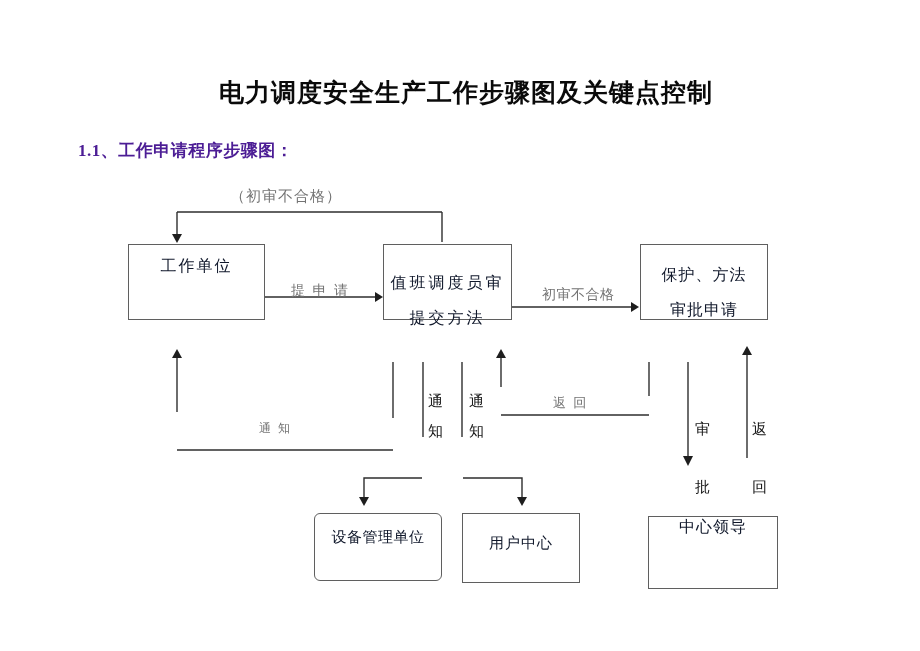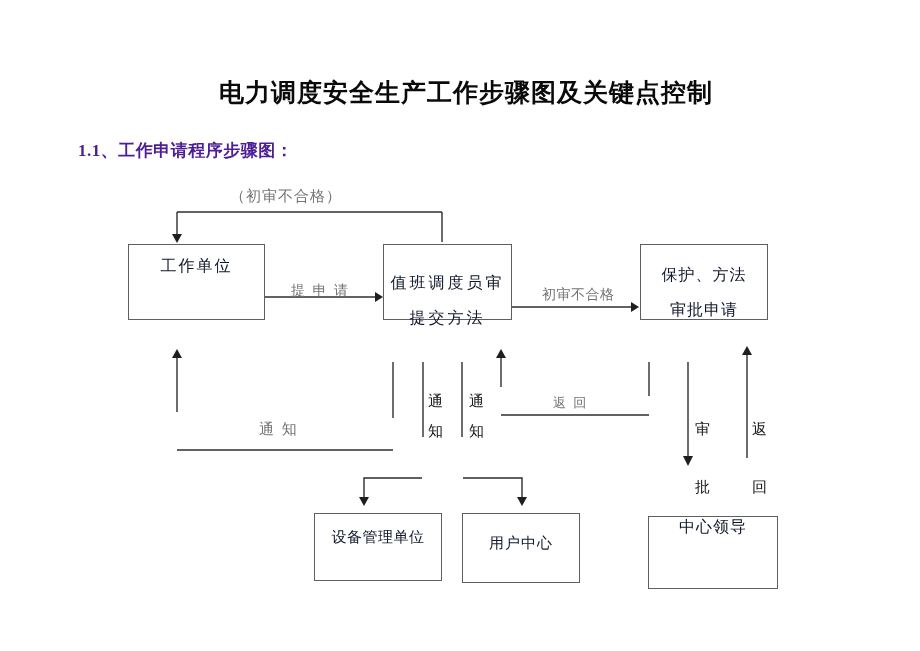--- a/index.html
+++ b/index.html
@@ -131,39 +131,39 @@
   <div class="node" style="left:383px; top:244px; width:129px; height:76px; padding-top:20px; line-height:35px;">
     <span class="ln">值班调度员审</span>
     <span class="ln">提交方法</span>
   </div>
 
   <div class="node" style="left:640px; top:244px; width:128px; height:76px; padding-top:12px; line-height:35px;">
     <span class="ln" style="letter-spacing:1px;">保护、方法</span>
     <span class="ln" style="letter-spacing:1px;">审批申请</span>
   </div>
 
-  <div class="node" style="left:314px; top:513px; width:128px; height:68px; padding-top:14px;">
+  <div class="node" style="left:314px; top:513px; width:128px; height:68px; padding-top:14px;border-radius:6px;">
     <span class="ln" style="letter-spacing:0.5px; font-size:15px;">设备管理单位</span>
   </div>
 
   <div class="node" style="left:462px; top:513px; width:118px; height:70px; padding-top:13px; line-height:32px;">
     <span class="ln" style="letter-spacing:1px; font-size:15px;">用户中心</span>
   </div>
 
   <div class="node" style="left:648px; top:516px; width:130px; height:73px; ">
     <span class="ln" style="letter-spacing:1px;">中心领导</span>
   </div>
 
   <div class="edge-label" style="left:210px; top:187px; width:152px; text-align:center; font-size:15px; letter-spacing:1px;">（初审不合格）</div>
 
   <div class="edge-label" style="left:291px; top:282px; letter-spacing:2px;">提 申 请</div>
 
   <div class="edge-label" style="left:542px; top:286px; letter-spacing:0.5px;">初审不合格</div>
 
-  <div class="edge-label" style="left:259px; top:420px; font-size:15px; letter-spacing:2px;">通 知</div>
+  <div class="edge-label" style="left:259px; top:420px; font-size:12px; letter-spacing:2px;">通 知</div>
 
   <div class="vlabel small-gap" style="left:428px; top:392px;">
     <span>通</span>
     <span>知</span>
   </div>
 
   <div class="vlabel small-gap" style="left:469px; top:392px;">
     <span>通</span>
     <span>知</span>
   </div>

